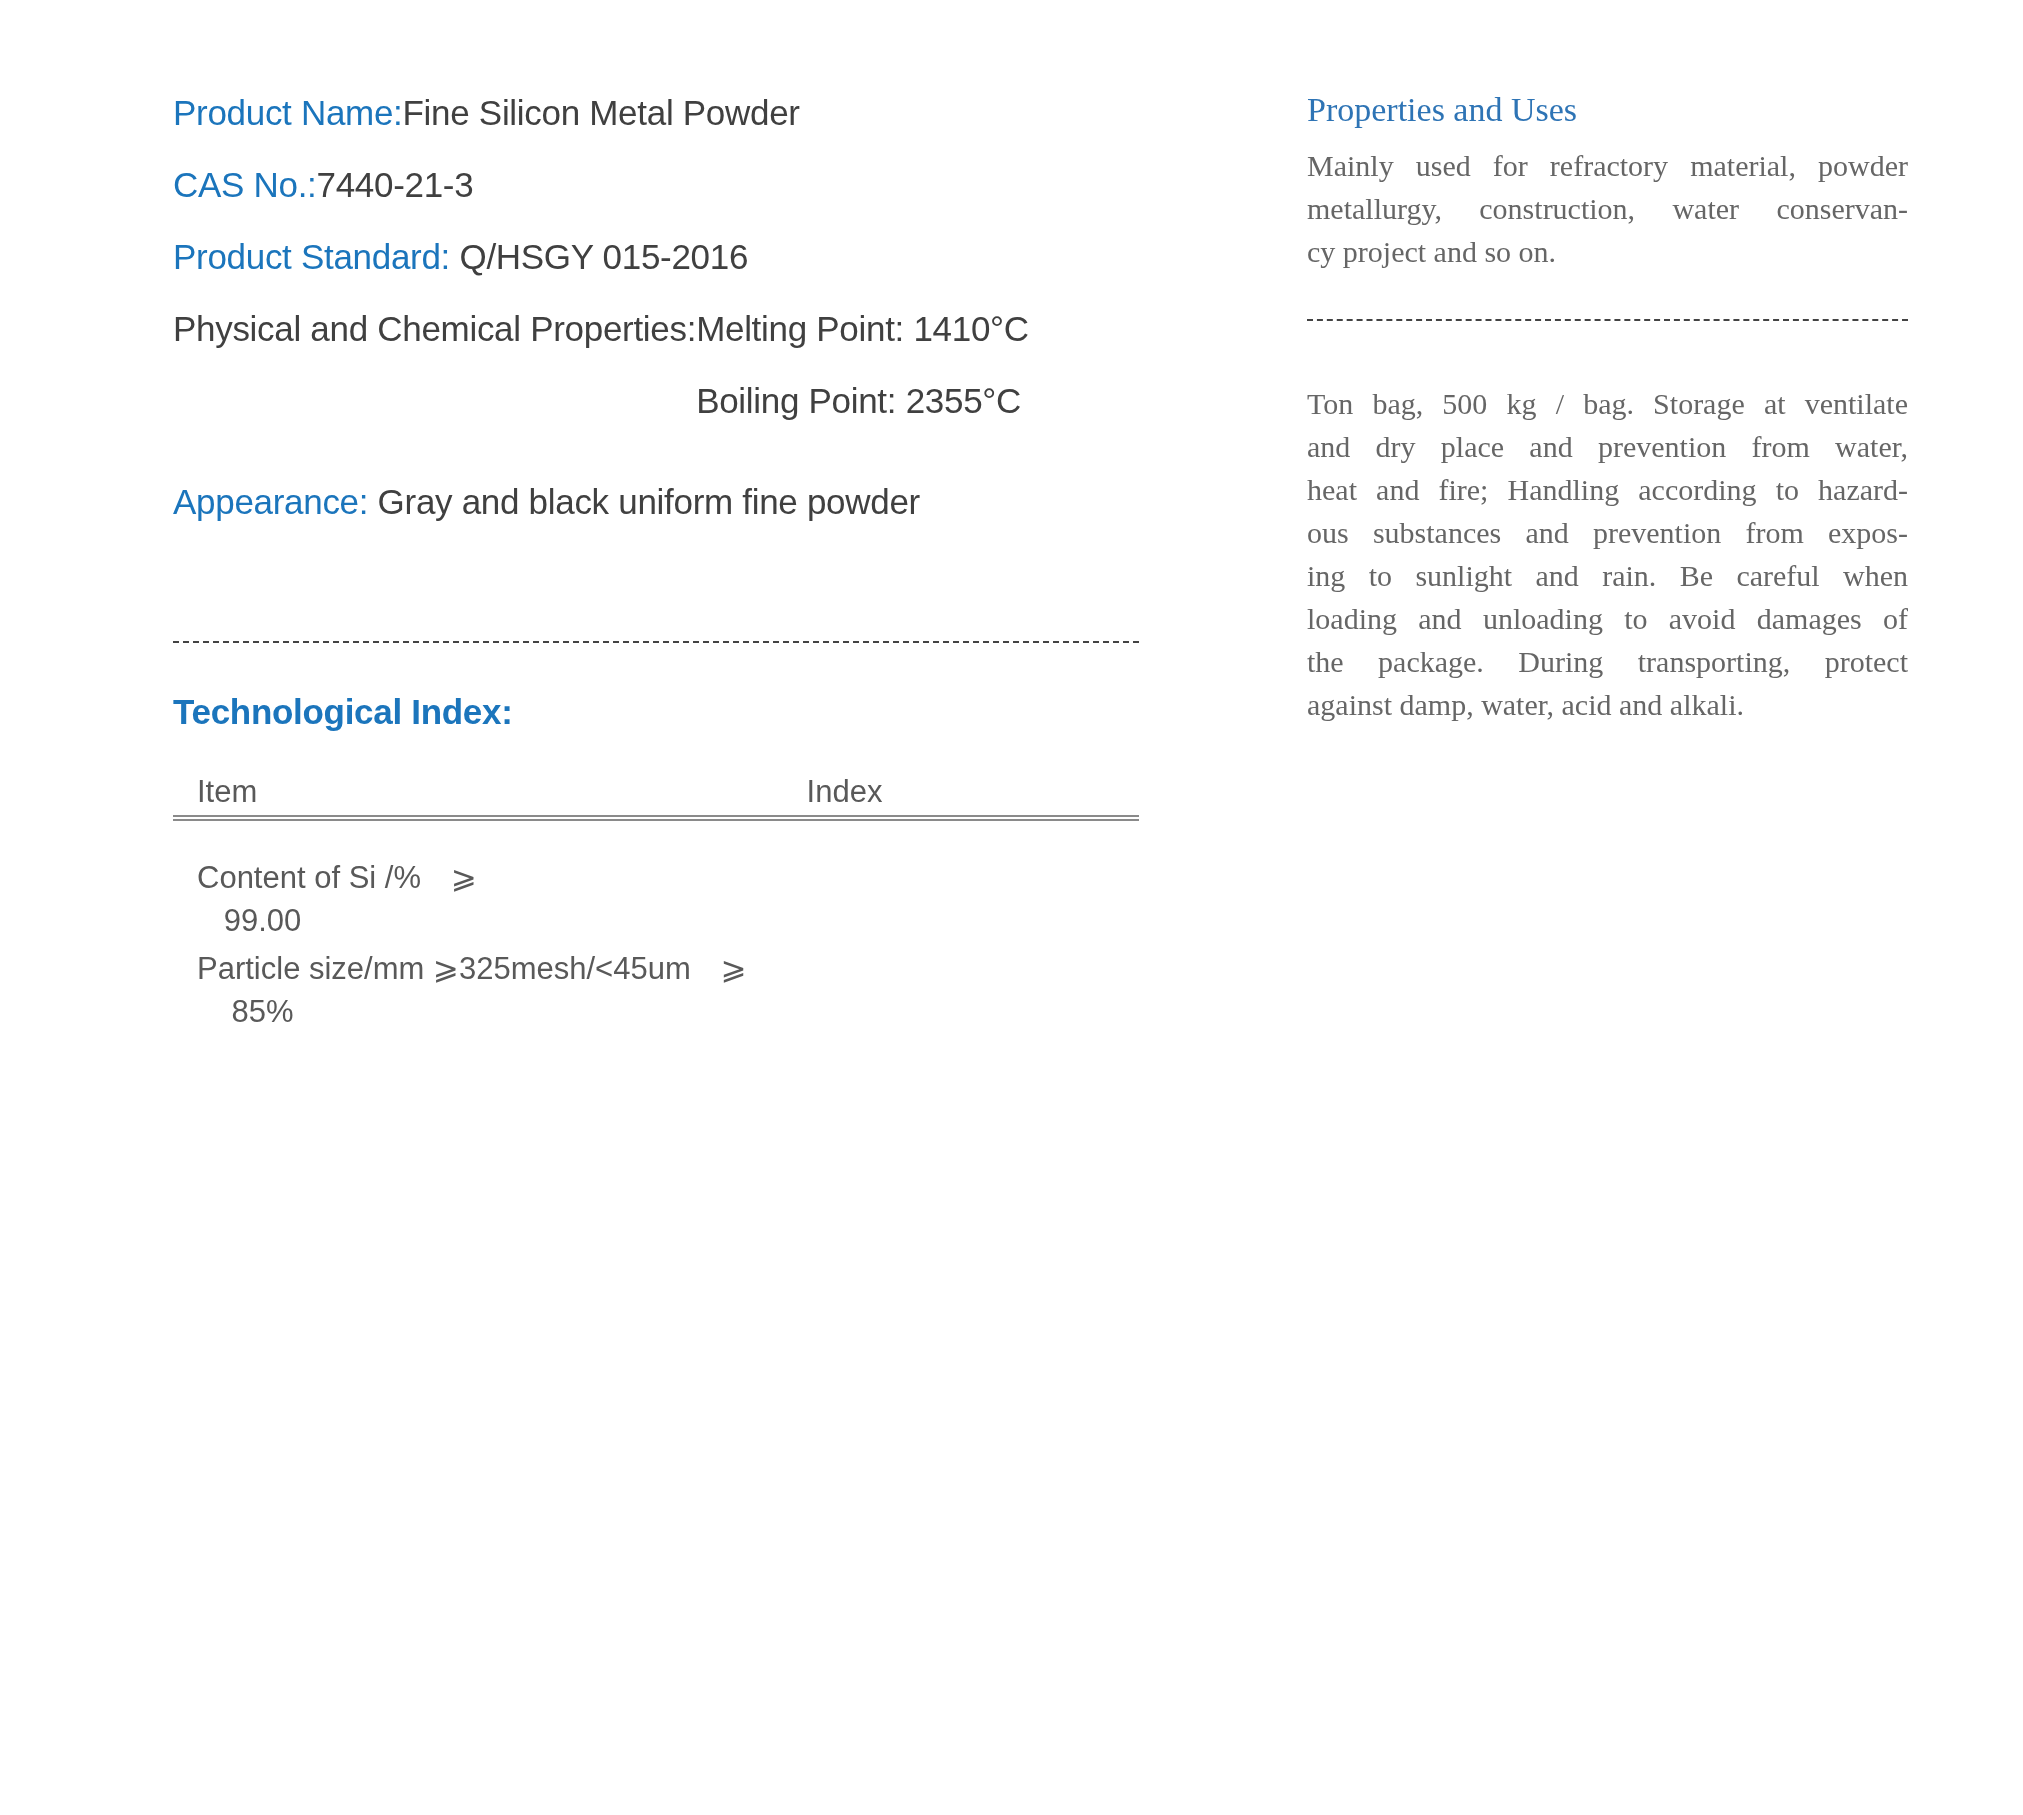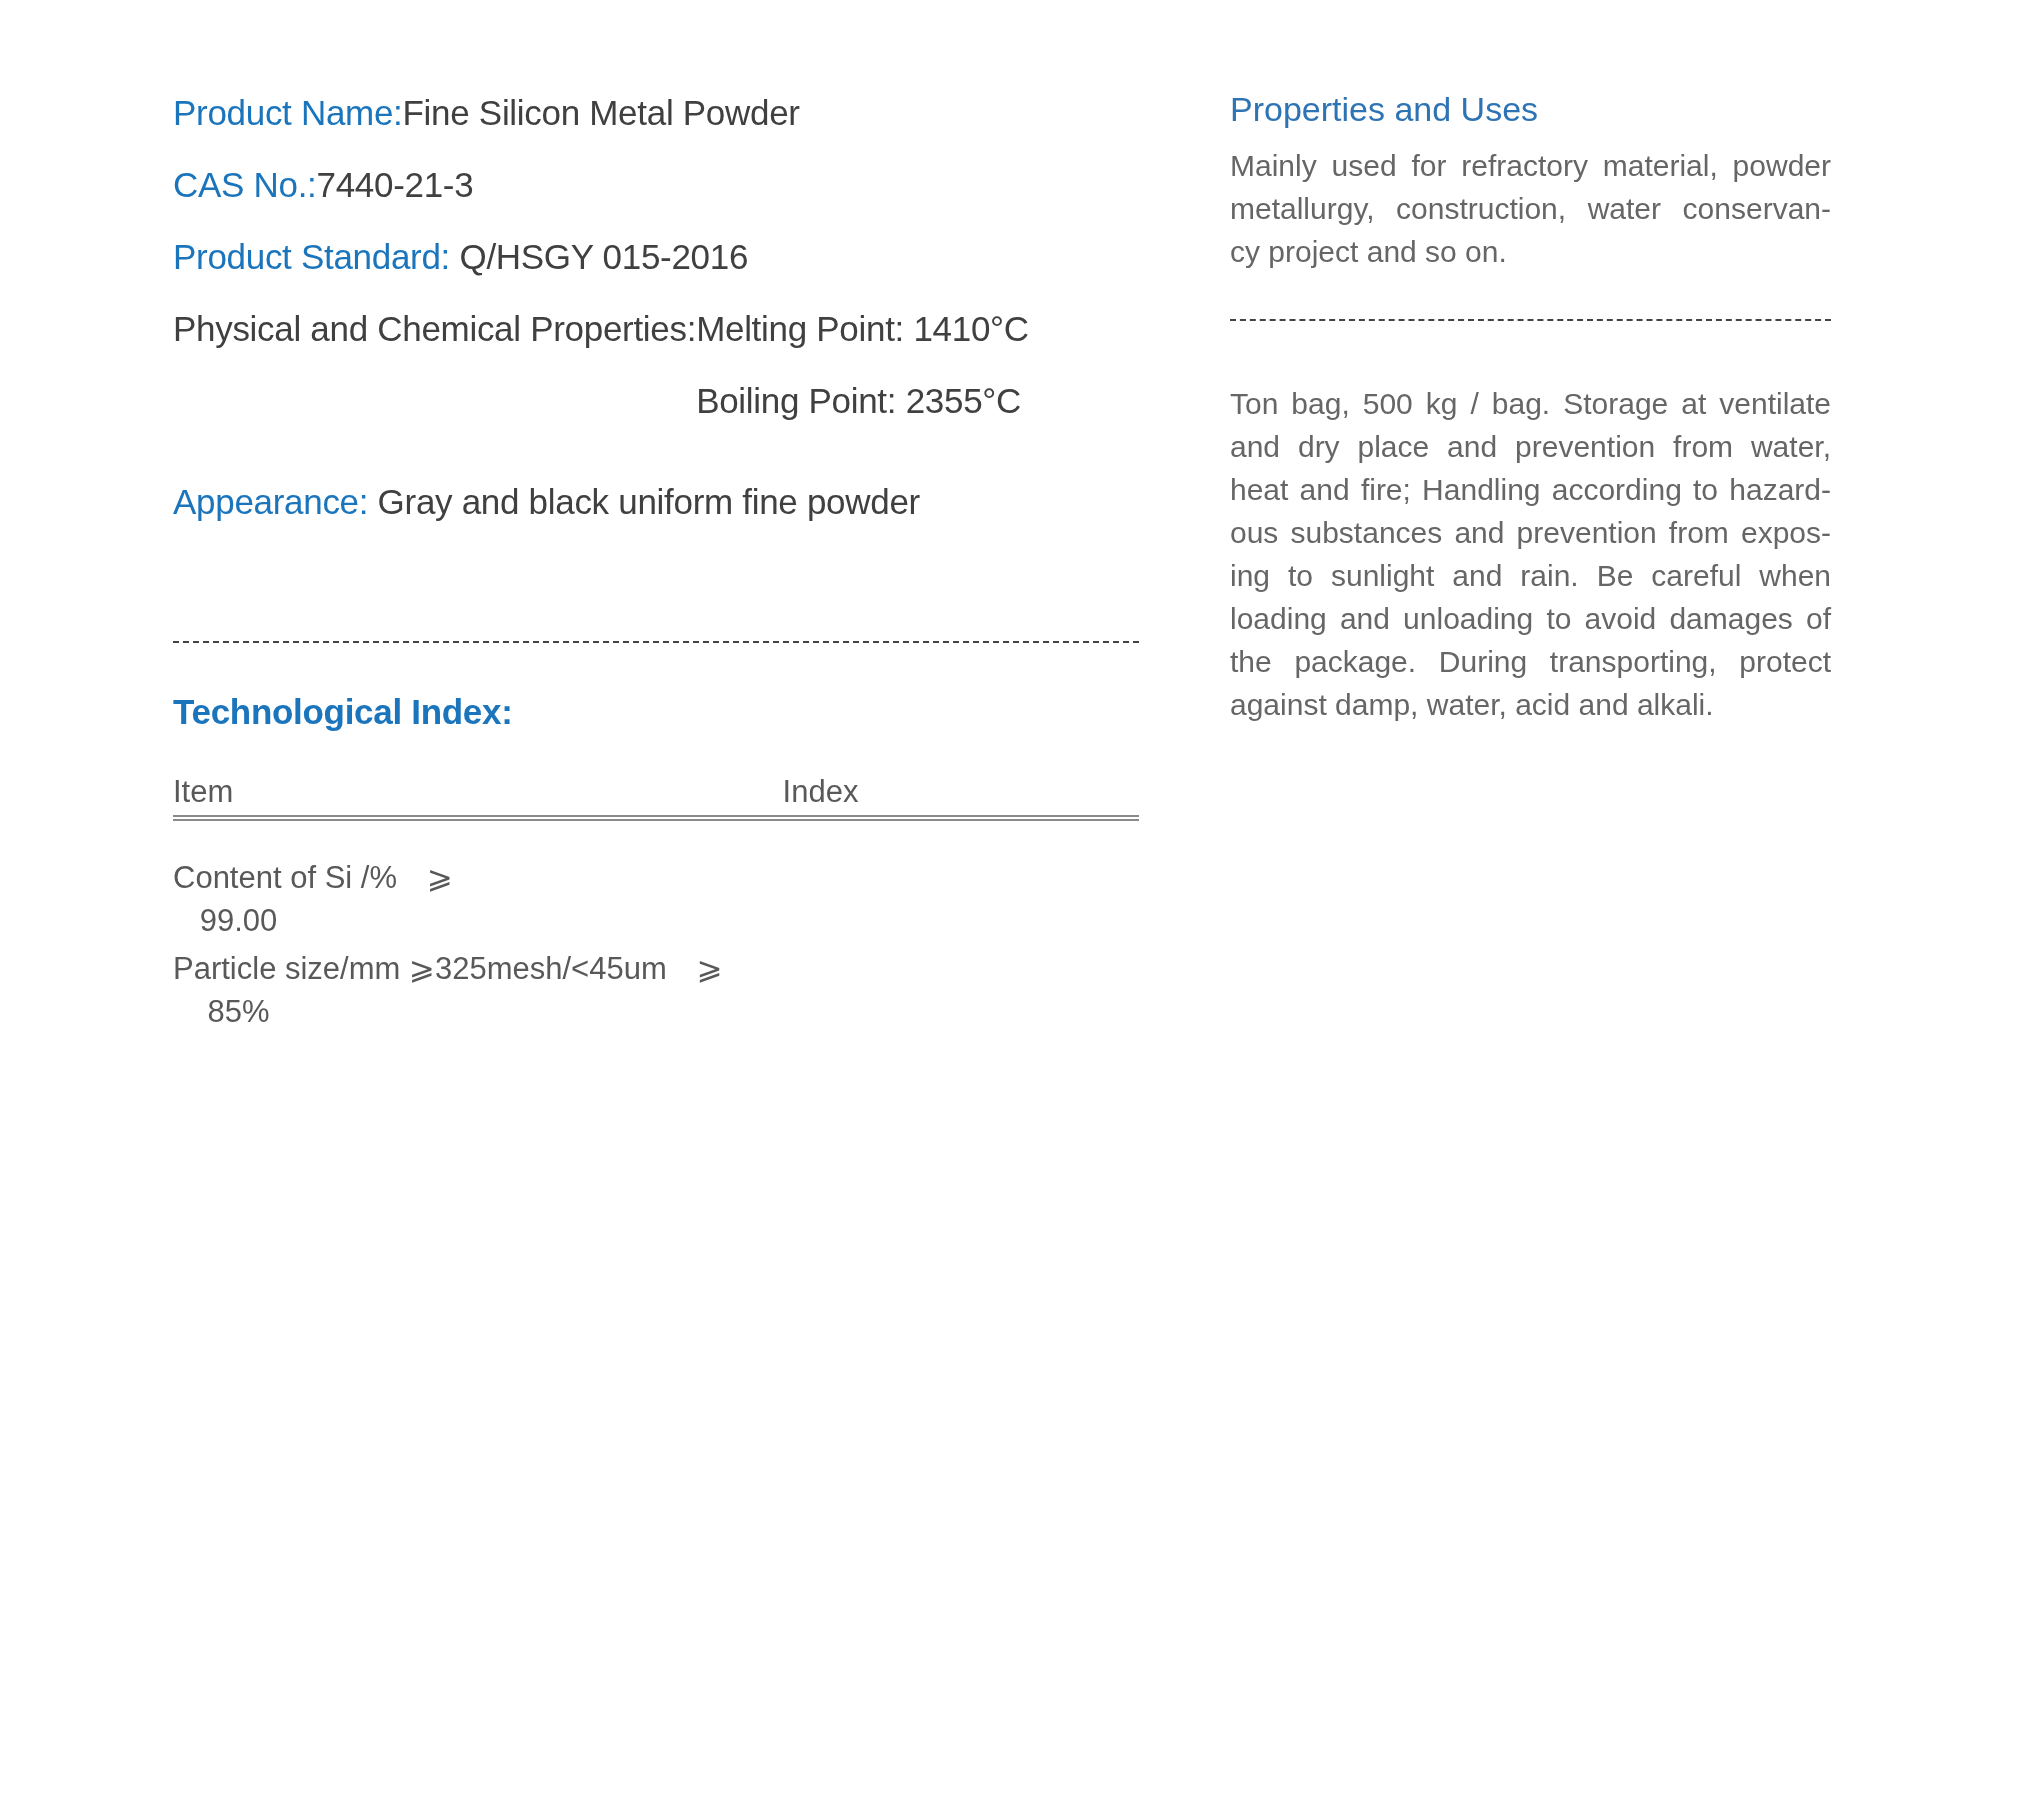--- a/index.html
+++ b/index.html
@@ -25,31 +25,31 @@
     width:966px; height:0; border-top:2.8px dashed #434343; margin-top:118px;
   }
 
   .tech-title {
     margin-top:47px; font-size:35px; line-height:43px; font-weight:bold;
     color:#1b75bc; letter-spacing:-0.3px;
   }
 
   .tbl { margin-top:37px; width:966px; }
   .tbl-header, .tbl-row { display:flex; align-items:baseline; font-size:31px; line-height:43px; color:#595959; }
-  .cell-item { width:582px; white-space:nowrap; }
+  .cell-item { width:582px; white-space:nowrap;margin-left:24px; }
   .cell-index { width:131px; text-align:center; white-space:nowrap; }
   .op { margin-left:30px; font-family:"DejaVu Sans",sans-serif; }
   .dbl-rule { width:966px; height:0; border-top:6.5px double #8a8a8a; margin-top:1.9px; }
   .tbl-body { margin-top:35px; }
   .tbl-row { margin-bottom:5.6px;flex-direction:column; }
 
   
   .right-col {
-    position:absolute; left:1230px; top:89px; width:601px;
-    font-family:Liberation Sans, sans-serif;
+    position:absolute; left:1307px; top:89px; width:601px;
+    font-family:Liberation Serif, serif;
   }
   .r-title {
     font-size:34px; line-height:41px; font-weight:normal; color:#2e74b5;
   }
   .r-body { margin-top:14px; }
   .r-line {
     font-size:30px; line-height:43px; color:#666666; text-align:left;
   }
   .r-line.just { text-align:justify; text-align-last:justify; }
   .divider-right {

